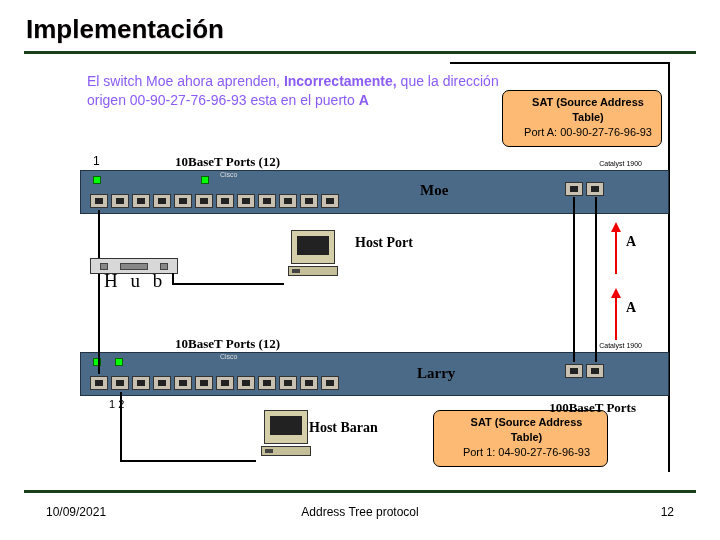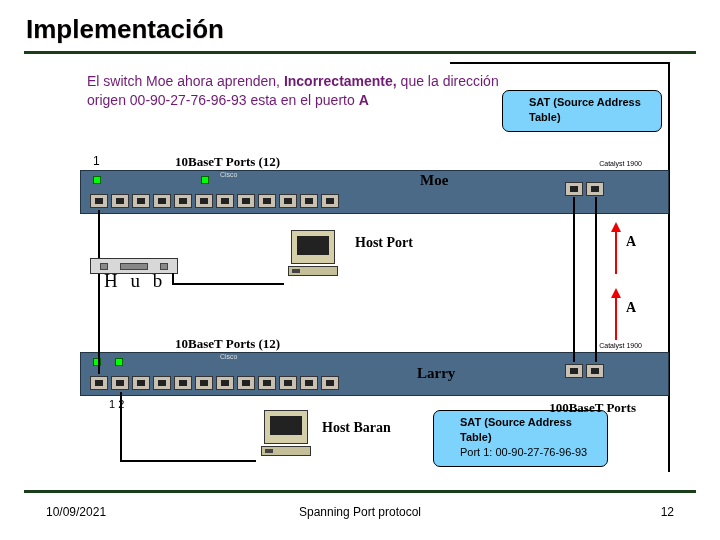--- a/index.html
+++ b/index.html
@@ -36,32 +36,33 @@
     right: 0;
     height: 2px;
     background: #000;
   }
   .caption {
     position: absolute;
     top: 10px;
     left: 27px;
     font-size: 14px;
     line-height: 1.35;
-    color: #701a75;
+    color: #8b5cf6;
     max-width: 430px;
   }
   .caption .emph { font-weight: bold; }
   .sat-box {
     position: absolute;
-    background: #7dd3fc;
+    background: #fdba74;
     border: 1px solid #000;
     border-radius: 7px;
-    padding: 4px 8px 6px 26px;
+    padding: 4px 8px 6px 20px;
     font-size: 11px;
     line-height: 1.35;
+    text-align: center;
   }
   .sat-box .sat-title { font-weight: bold; }
   .sat1 { top: 28px; right: 6px; width: 160px; }
   .sat2 { top: 348px; right: 60px; width: 175px; }
   .switch-bar {
     position: absolute;
     left: 20px;
     right: -1px;
     height: 44px;
     background: #4a6a87;
@@ -95,21 +96,21 @@
   }
   .cisco-moe { top: 109px; left: 160px; }
   .cisco-larry { top: 291px; left: 160px; }
   .switch-name {
     position: absolute;
     font-family: "Times New Roman", serif;
     font-weight: bold;
     font-size: 15px;
     color: #000;
   }
-  .moe-name { top: 110px; left: 360px; }
+  .moe-name { top: 120px; left: 360px; }
   .larry-name { top: 303px; left: 357px; }
   
   .port-row {
     position: absolute;
     display: flex;
     gap: 3px;
   }
   .port-row.moe-left { top: 132px; left: 30px; }
   .port-row.moe-right { top: 120px; left: 505px; }
   .port-row.larry-left { top: 314px; left: 30px; }
@@ -156,21 +157,21 @@
   }
   .host-kahn { top: 168px; left: 225px; }
   .host-baran { top: 348px; left: 198px; }
   .host-label {
     position: absolute;
     font-family: "Times New Roman", serif;
     font-weight: bold;
     font-size: 14px;
   }
   .kahn-label { top: 173px; left: 295px; }
-  .baran-label { top: 358px; left: 262px; }
+  .baran-label { top: 358px; left: 249px; }
   .mac {
     position: absolute;
     font-family: monospace;
     font-size: 12px;
     letter-spacing: 1px;
     color: #333;
   }
   .mac-kahn { top: 222px; left: 186px; }
   .mac-baran { top: 398px; left: 155px; }
   
@@ -245,24 +246,25 @@
 
 <div class="diagram">
   <div class="diagram-border-top"></div>
 
   <div class="caption">
     <span>El switch Moe ahora aprenden, </span><span class="emph">Incorrectamente, </span><span>que la dirección origen  00-90-27-76-96-93  esta en el puerto </span><span class="emph">A</span>
   </div>
 
   <div class="sat-box sat1">
     <div class="sat-title">SAT (Source Address Table)</div>
+    <div>Port A:  00-90-27-76-96-93</div>
   </div>
   <div class="sat-box sat2">
     <div class="sat-title">SAT (Source Address Table)</div>
-    <div>Port 1:  00-90-27-76-96-93</div>
+    <div>Port 1:  04-90-27-76-96-93</div>
   </div>
 
   <div class="ports-label ports12-moe">10BaseT Ports  (12)</div>
   <div class="port-numbers-moe">1</div>
   <div class="catalyst-tag cat-moe">Catalyst 1900</div>
   <div class="switch-bar sw-moe"></div>
   <div class="cisco-tag cisco-moe">Cisco</div>
   <div class="switch-name moe-name">Moe</div>
   <div class="led m1"></div>
   <div class="led m2"></div>
@@ -350,15 +352,15 @@
   <div class="arrow-wrap" style="top:226px; left:551px;">
     <div class="arrow-head"></div>
     <div class="arrow-line" style="height:42px;"></div>
   </div>
   <div class="arrow-label" style="top:238px; left:566px;">A</div>
 </div>
 
 <div class="footer-rule"></div>
 <div class="footer">
   <span class="date">10/09/2021</span>
-  <span class="title">Spanning Port protocol</span>
+  <span class="title">Address Tree protocol</span>
   <span class="page">12</span>
 </div>
 
 </body></html>

